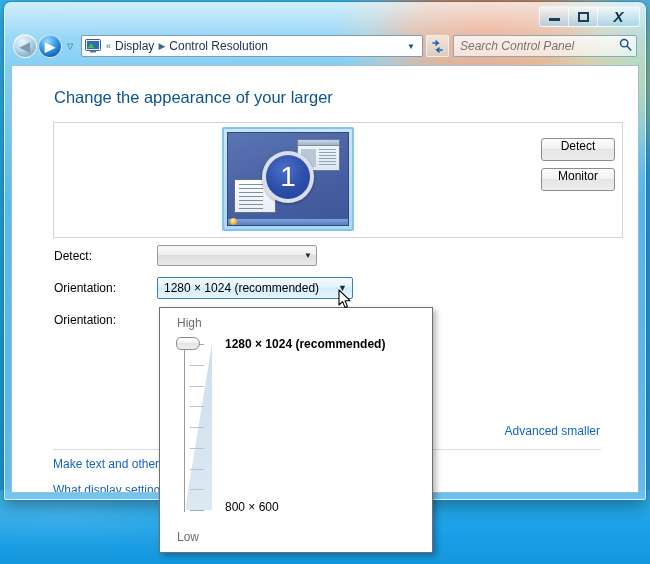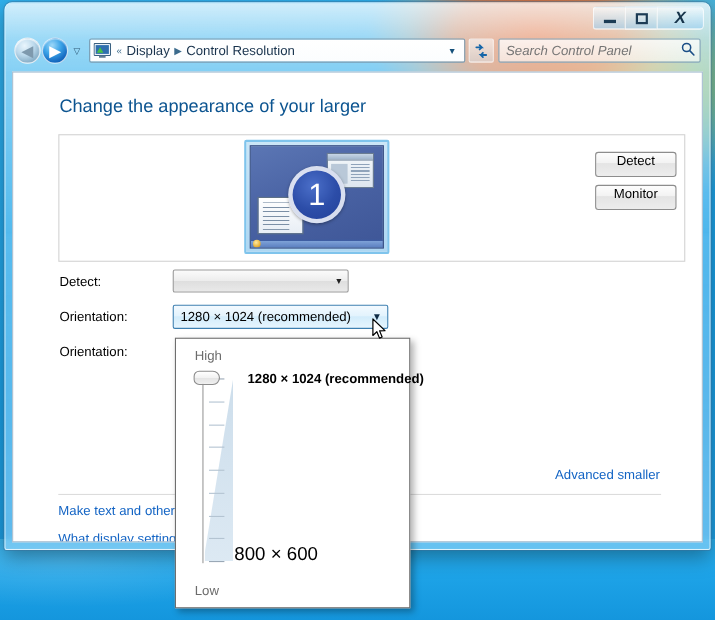--- a/index.html
+++ b/index.html
@@ -256,21 +256,21 @@
   .bottom-link{
     position:absolute; left:41px; font-size:12px; color:#1364c4;
     text-decoration:none; white-space:nowrap;
   }
   #make-text-link{ top:391px; }
   #what-display-link{ top:417px; }
 
   
   #resolution-dropdown{
     position:absolute; left:159px; top:307px;
-    width:214px; height:246px;
+    width:274px; height:246px;
     background:#ffffff;
     border:1px solid #6e6e6e;
     box-shadow: 3px 3px 6px rgba(0,0,0,0.30);
     z-index:60;
   }
   #high-label{
     position:absolute; left:17px; top:8px;
     font-size:12px; color:#6c6c6c;
   }
   #low-label{
@@ -294,22 +294,22 @@
     position:absolute; left:16px; top:29px; width:24px; height:13px;
     background: linear-gradient(180deg,#ffffff 0%,#f2f2f2 48%,#e4e4e4 50%,#efefef 100%);
     border:1px solid #8c8c8c;
     border-radius:7px 9px 9px 7px;
   }
   #resolution-value-top{
     position:absolute; left:65px; top:29px;
     font-size:12px; font-weight:bold; color:#000; white-space:nowrap;
   }
   #resolution-value-bottom{
-    position:absolute; left:53px; bottom:38px;
-    font-size:17px; color:#000; white-space:nowrap;
+    position:absolute; left:65px; bottom:38px;
+    font-size:12px; color:#000; white-space:nowrap;
   }
 
   
   #mouse-cursor{
     position:absolute; left:338px; top:289px;
     width:14px; height:21px; z-index:90;
     pointer-events:none;
   }
 </style>
 </head>

